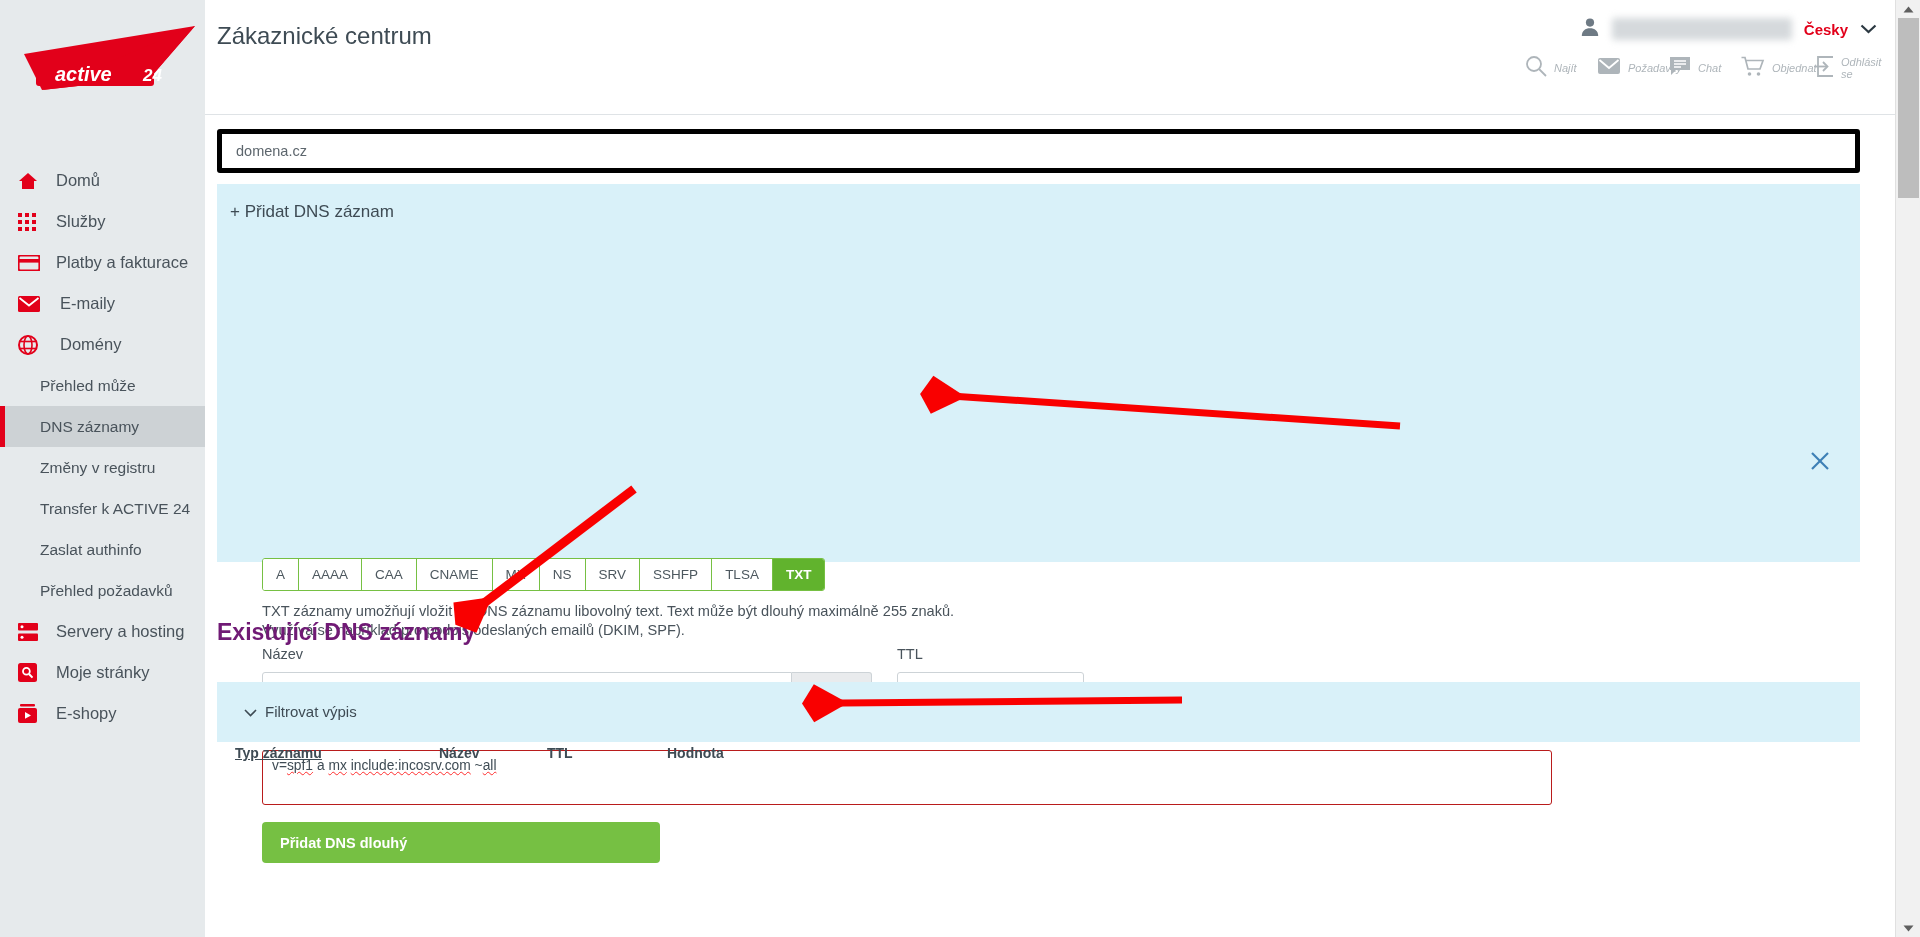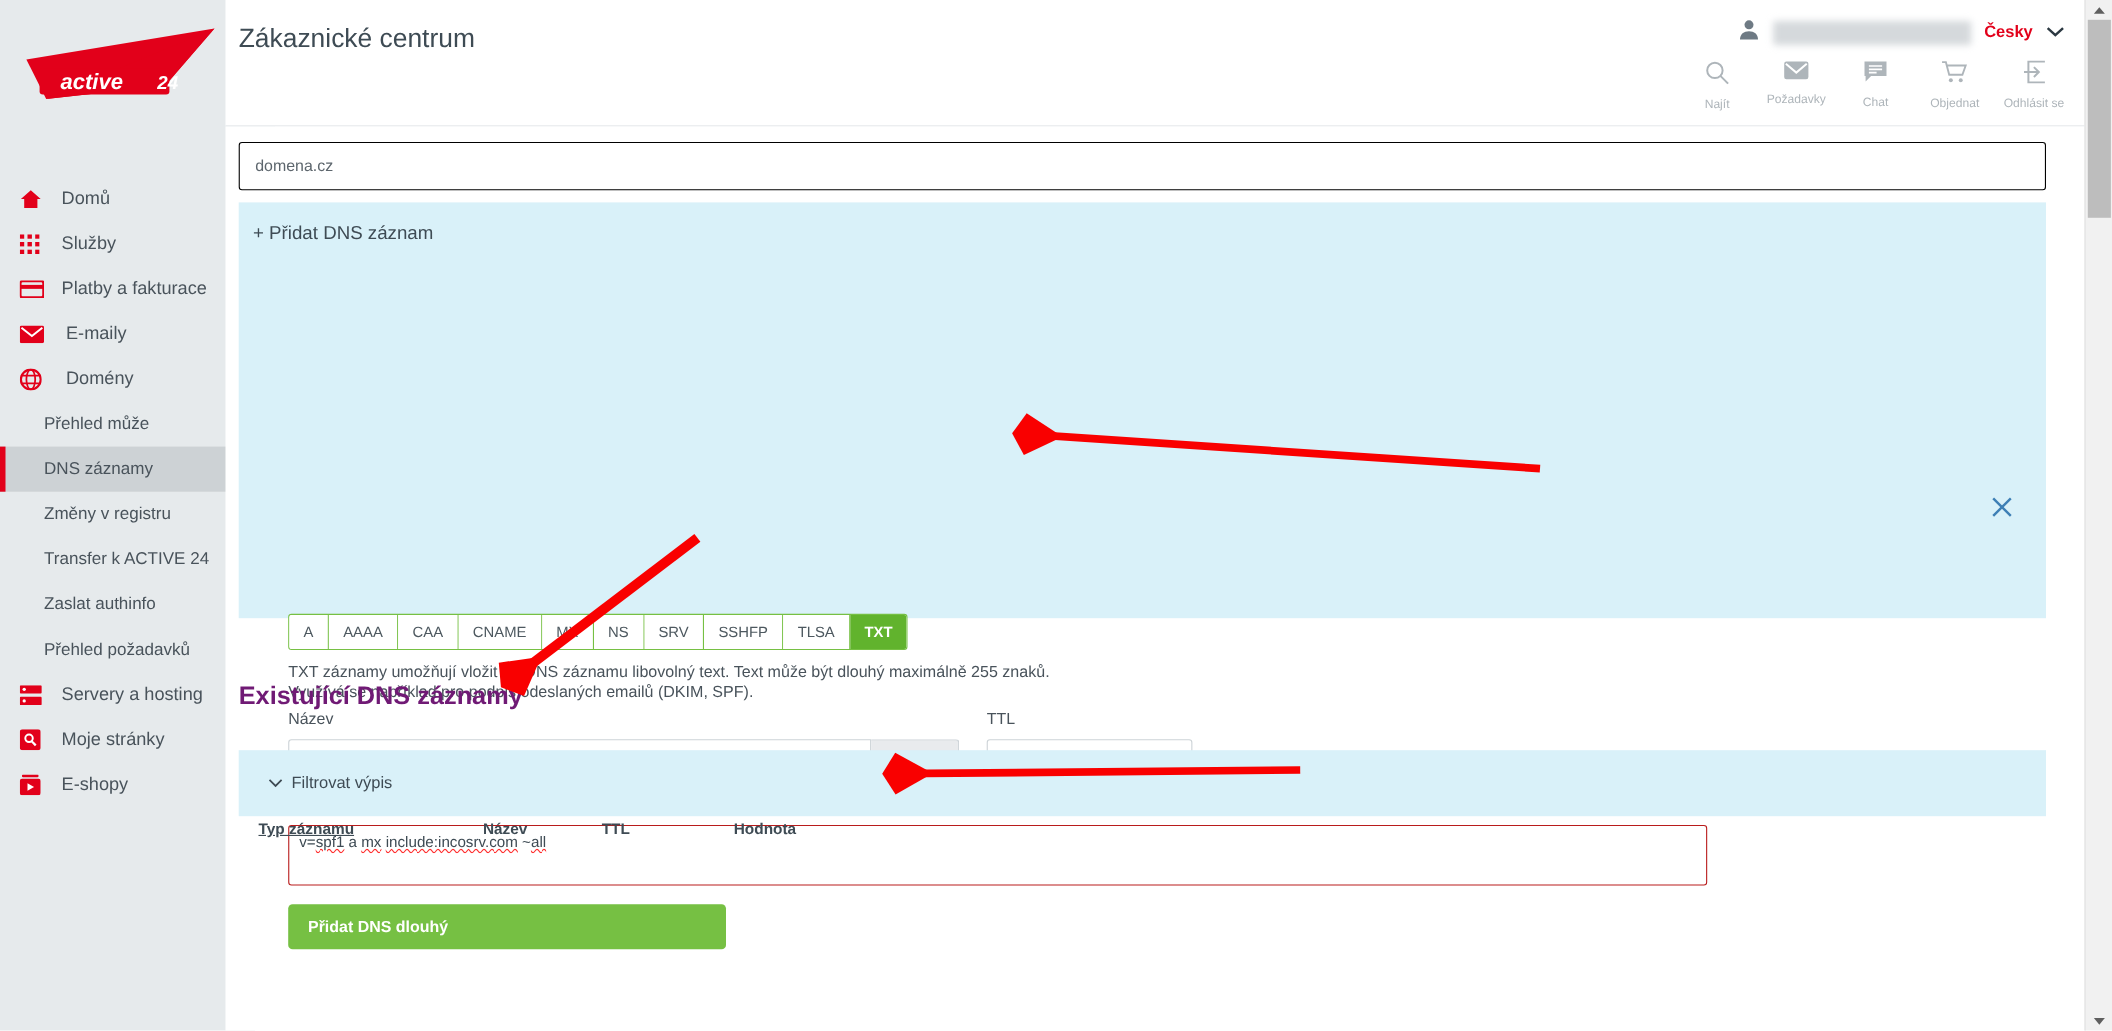--- a/index.html
+++ b/index.html
@@ -81,37 +81,38 @@
   }
   #lang {
     font-size: 15px; font-weight: bold; color: #e2001a; cursor: pointer;
   }
   #header-tools {
     position: absolute; right: 10px; top: 55px;
     display: flex; gap: 0;
   }
   .tool {
     width: 72px;
-    display: flex; flex-direction: column; align-items: center; gap: 7px;
+    display: flex; flex-direction: row; align-items: center; gap: 7px;
     cursor: pointer;
+    font-style: italic;
   }
   .tool .tlabel { font-size: 11px; color: #aeb5ba; }
   .tool svg { fill: none; stroke: #aeb5ba; }
 
   
   #content {
     position: absolute; left: 205px; top: 115px;
     width: 1690px; height: 822px;
     background: #ffffff;
     padding: 0;
   }
   #domain-field {
     position: absolute; left: 12px; top: 14px;
     width: 1643px; height: 44px;
-    border: 1px solid #000000;
+    border: 5px solid #000000;
     border-radius: 3px;
     background: #fff;
     font-size: 14.5px; color: #5d666d;
     padding: 0 14px;
     display: flex; align-items: center;
     font-family: "Liberation Sans", sans-serif;
   }
 
   #add-panel {
     position: absolute; left: 12px; top: 69px;

